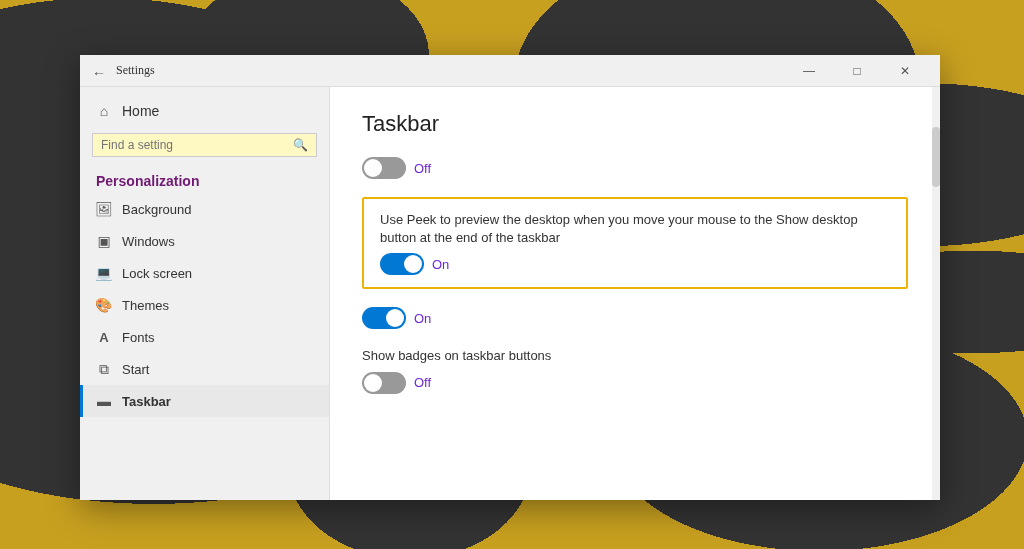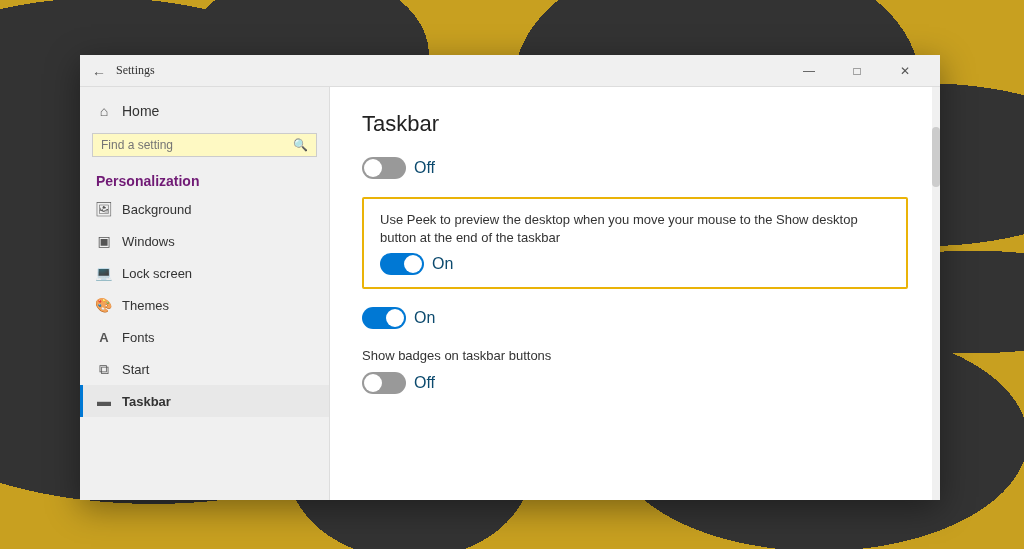--- a/index.html
+++ b/index.html
@@ -222,22 +222,22 @@
     }
 
     .toggle-knob {
       width: 18px;
       height: 18px;
       border-radius: 50%;
       background: #fff;
     }
 
     .toggle-text {
-      font-size: 16px;
-      color: #0c4a6e;
+      font-size: 13px;
+      color: #6d28d9;
     }
 
     .highlight-box {
       border: 2px solid #eab308;
       padding: 12px 16px;
       margin-bottom: 18px;
       border-radius: 2px;
     }
 
     .scrollbar-track {

